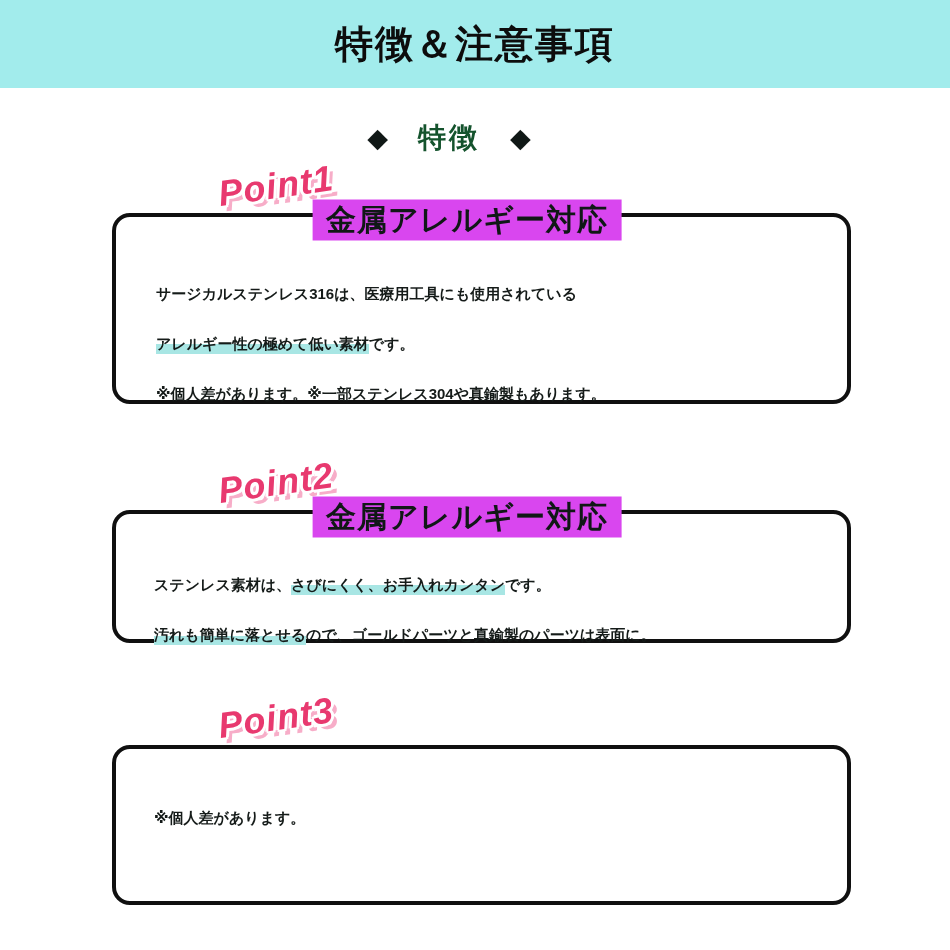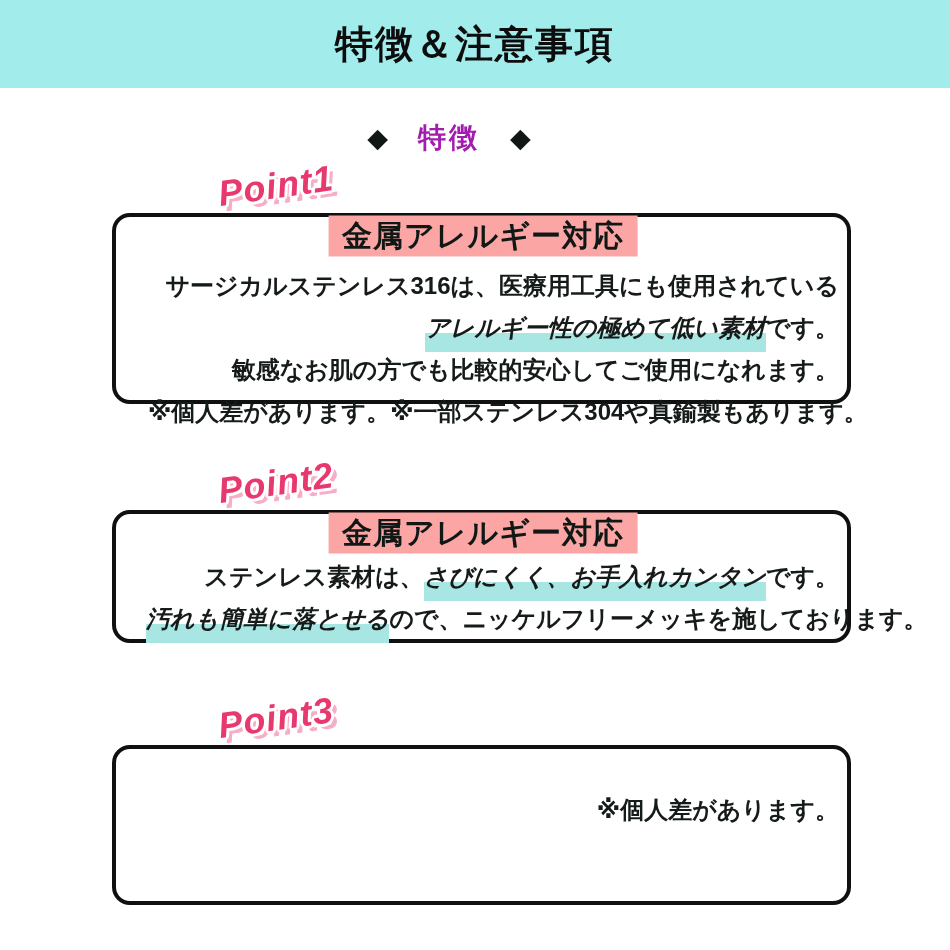--- a/index.html
+++ b/index.html
@@ -23,21 +23,21 @@
     color:#0d0d0d; margin:0;
   }
   
   .features-heading {
     position:absolute; top:118px; left:0; width:950px;
     display:flex; align-items:center; justify-content:center;
     transform:translateX(-26px);
     gap:30px;
   }
   .features-heading .diamond { font-size:27px; color:#101816; line-height:40px; }
-  .features-heading .label { font-size:28px; font-weight:800; letter-spacing:3px; color:#a21caf; line-height:40px; }
+  .features-heading .label { font-size:28px; font-weight:800; letter-spacing:3px; color:#14532d; line-height:40px; }
   
   .section { position:absolute; left:112px; width:739px; }
   #sec1 { top:213px; height:191px; }
   #sec2 { top:510px; height:133px; }
   #sec3 { top:745px; height:160px; }
   .box {
     position:relative; box-sizing:border-box;
     width:100%; height:100%;
     border:4px solid #101010; border-radius:18px;
     background:#fff;
@@ -50,38 +50,37 @@
     transform:rotate(-8deg);
     z-index:3;
     text-shadow:
       -3px 0 0 #fff, 3px 0 0 #fff, 0 -3px 0 #fff, 0 3px 0 #fff,
       -2px -2px 0 #fff, 2px -2px 0 #fff, -2px 2px 0 #fff, 2px 2px 0 #fff,
       5px 6px 0 rgba(240,106,154,0.55);
   }
   .box-title {
     position:absolute; top:2px; left:50%;
     transform:translate(-55%,-50%);
-    margin:17px; background:#fca5a5;
+    margin:1px; background:#d946ef;
     padding:0 14px;
     font-size:30px; font-weight:800; letter-spacing:1px;
     white-space:nowrap; color:#101816;
     z-index:2;
   }
   .box-body { box-sizing:border-box; }
   #sec1 .box-body { padding:44px 0 0 24px; }
   #sec2 .box-body { padding:38px 0 0 22px; }
   #sec3 .box-body { padding:36px 0 0 22px; }
   .line {
-    margin:8px; font-size:24px; font-weight:700;
-    line-height:34px; white-space:nowrap; color:#151b19;text-align:right;
+    margin:16px; font-size:15px; font-weight:700;
+    line-height:34px; white-space:nowrap; color:#151b19;
   }
   .line .hl {
     background:linear-gradient(to bottom, transparent 50%, var(--hl,#a8e6e4) 50%);
-    padding-bottom:11px;
-    font-style:italic;
+    padding-bottom:2px;
   }
 </style>
 </head>
 <body>
 
 <div class="header">
   <h1 class="header-title">特徴＆注意事項</h1>
 </div>
 
 <div class="features-heading">
@@ -90,33 +89,32 @@
   <span class="diamond">◆</span>
 </div>
 
 <div class="section" id="sec1">
   <div class="box">
     <div class="point-label">Point1</div>
     <h2 class="box-title">金属アレルギー対応</h2>
     <div class="box-body">
       <p class="line"><span>サージカルステンレス316は、医療用工具にも使用されている</span></p>
       <p class="line"><span class="hl">アレルギー性の極めて低い素材</span><span>です。</span></p>
-      <p class="line"><span>敏感なお肌の方でも比較的安心してご使用になれます。</span></p>
       <p class="line"><span>※個人差があります。※一部ステンレス304や真鍮製もあります。</span></p>
     </div>
   </div>
 </div>
 
 <div class="section" id="sec2">
   <div class="box">
     <div class="point-label">Point2</div>
     <h2 class="box-title">金属アレルギー対応</h2>
     <div class="box-body">
       <p class="line"><span>ステンレス素材は、</span><span class="hl">さびにくく、お手入れカンタン</span><span>です。</span></p>
-      <p class="line"><span class="hl">汚れも簡単に落とせる</span><span>ので、ニッケルフリーメッキを施しております。</span></p>
+      <p class="line"><span class="hl">汚れも簡単に落とせる</span><span>ので、ゴールドパーツと真鍮製のパーツは表面に。</span></p>
     </div>
   </div>
 </div>
 
 <div class="section" id="sec3">
   <div class="box">
     <div class="point-label">Point3</div>
     <div class="box-body">
       <p class="line"><span>※個人差があります。</span></p>
     </div>

